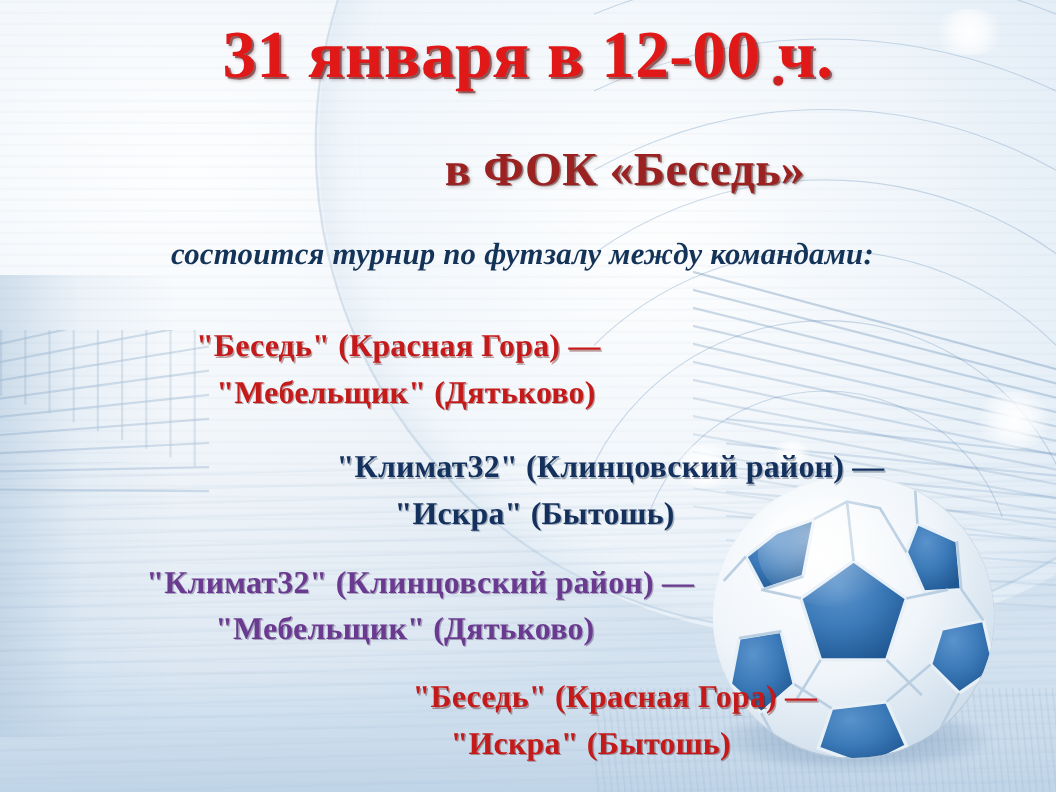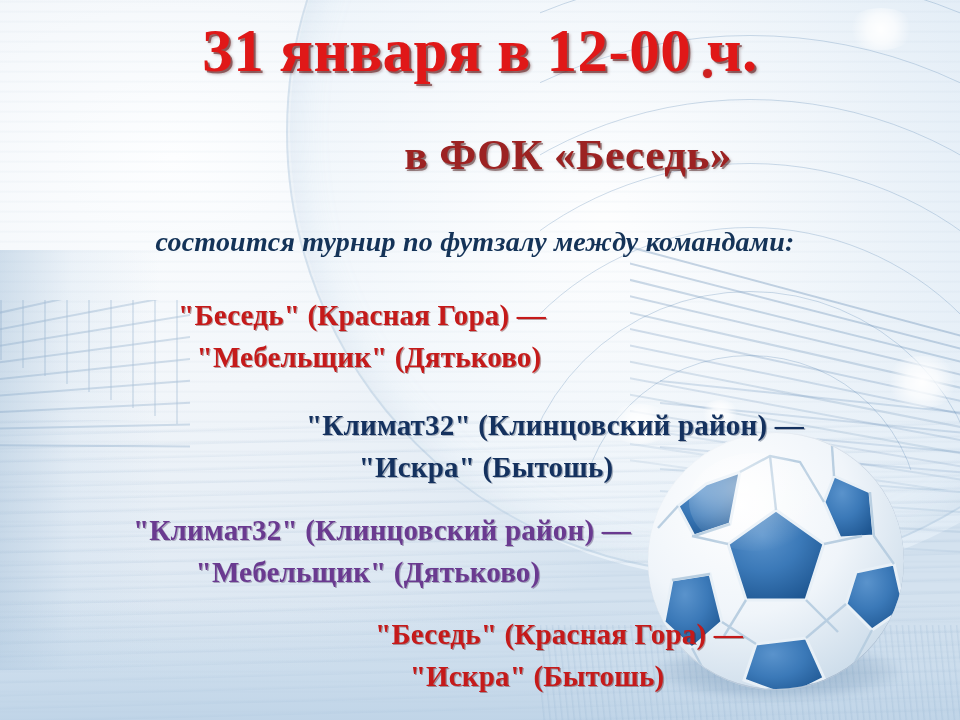--- a/index.html
+++ b/index.html
@@ -216,21 +216,21 @@
     text-align: center;
     font-size: 43px;
     font-weight: bold;
     color: #9c2222;
     letter-spacing: .5px;
     text-shadow: 1.5px 1.5px 0 rgba(60,10,10,.45), 2px 2px 3px rgba(60,10,10,.22);
     padding-left: 170px;
     box-sizing: border-box;
   }
   .intro {
-    left: 0; right: 0; top: 226px;
+    left: 0; right: 0; top: 216px;
     text-align: center;
     font-size: 28px;
     font-weight: bold;
     font-style: italic;
     color: #143358;
     letter-spacing: .2px;
     padding-right: 10px;
     box-sizing: border-box;
   }
 

